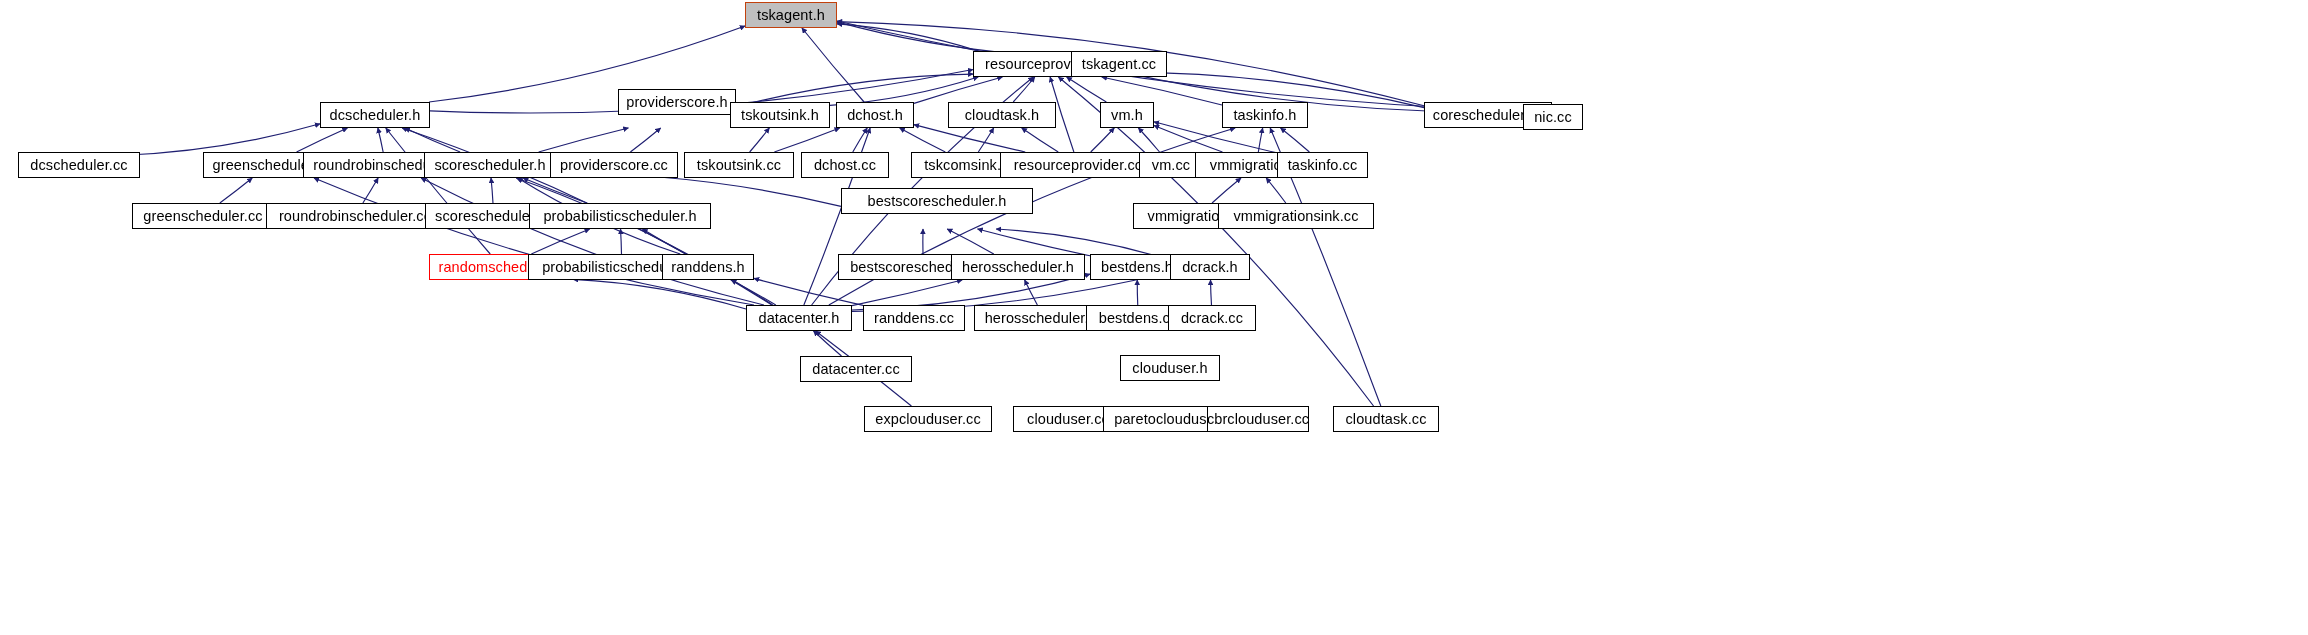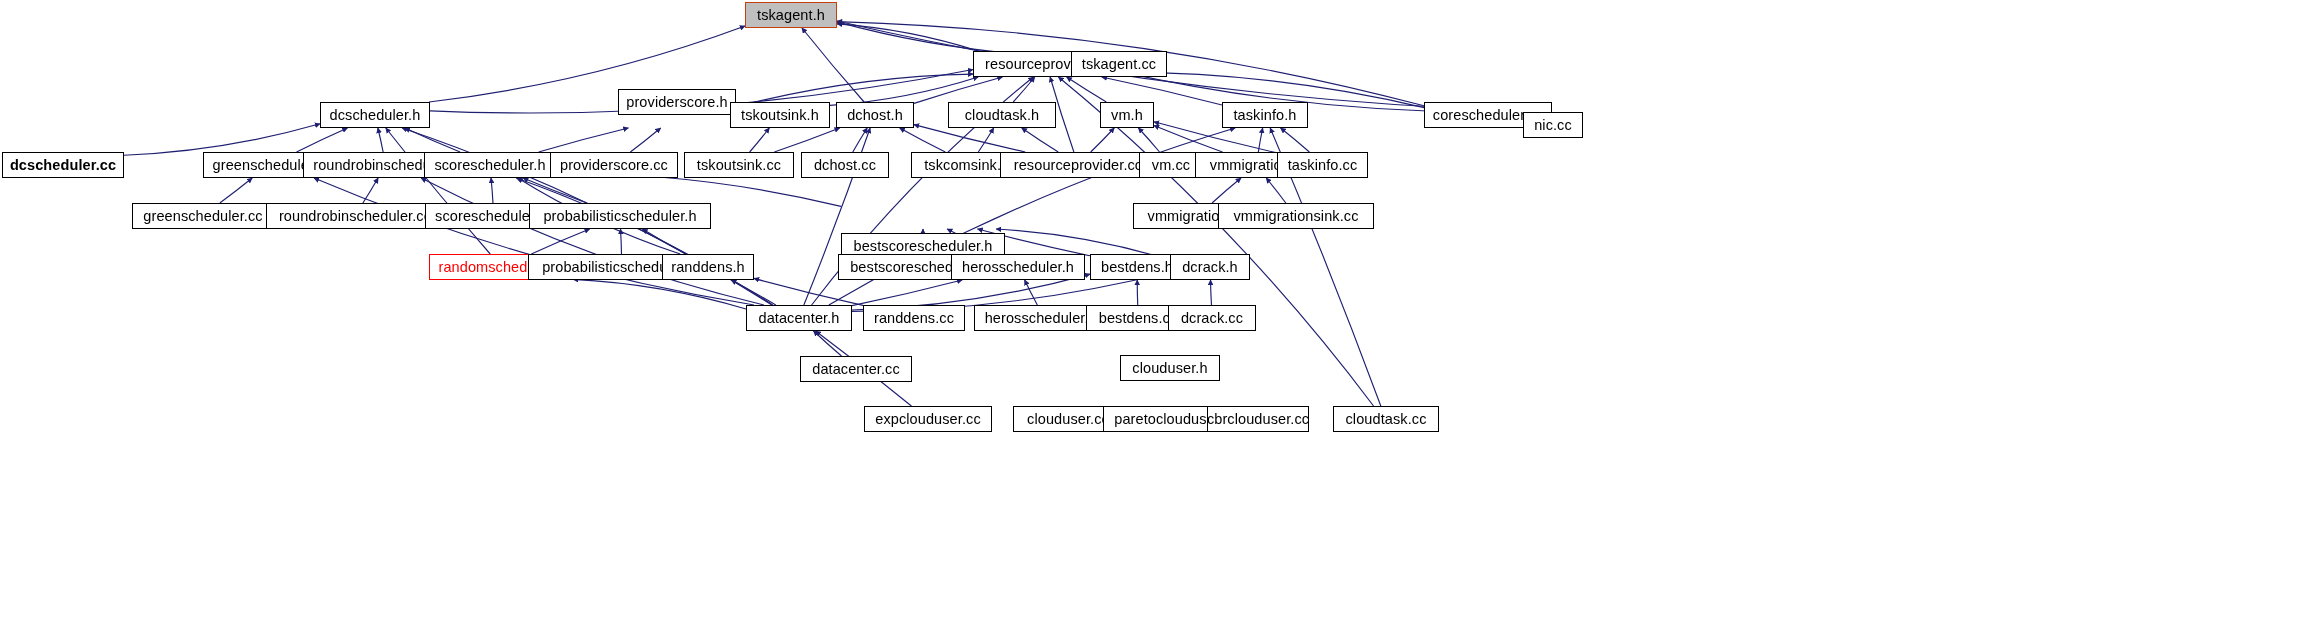--- a/index.html
+++ b/index.html
@@ -165,24 +165,24 @@
       </div>
       <div class="node" style="left: 1100px; top: 102px; width: 54px;">
         <span class="node-label">vm.h</span>
       </div>
       <div class="node" style="left: 1222px; top: 102px; width: 86px;">
         <span class="node-label">taskinfo.h</span>
       </div>
       <div class="node" style="left: 1424px; top: 102px; width: 128px;">
         <span class="node-label">corescheduler.cc</span>
       </div>
-      <div class="node" style="left: 1523px; top: 112px; width: 60px;">
+      <div class="node" style="left: 1523px; top: 104px; width: 60px;">
         <span class="node-label">nic.cc</span>
       </div>
-      <div class="node" style="left: 2px; top: 152px; width: 122px; font-weight: bold;">
+      <div class="node" style="left: 18px; top: 152px; width: 122px;">
         <span class="node-label">dcscheduler.cc</span>
       </div>
       <div class="node" style="left: 203px; top: 152px; width: 132px;">
         <span class="node-label">greenscheduler.h</span>
       </div>
       <div class="node" style="left: 303px; top: 152px; width: 166px;">
         <span class="node-label">roundrobinscheduler.h</span>
       </div>
       <div class="node" style="left: 424px; top: 152px; width: 132px;">
         <span class="node-label">scorescheduler.h</span>
@@ -216,21 +216,21 @@
       </div>
       <div class="node" style="left: 266px; top: 203px; width: 178px;">
         <span class="node-label">roundrobinscheduler.cc</span>
       </div>
       <div class="node" style="left: 425px; top: 203px; width: 138px;">
         <span class="node-label">scorescheduler.cc</span>
       </div>
       <div class="node" style="left: 529px; top: 203px; width: 182px;">
         <span class="node-label">probabilisticscheduler.h</span>
       </div>
-      <div class="node" style="left: 841px; top: 188px; width: 164px; margin-top: 45px;">
+      <div class="node" style="left: 841px; top: 188px; width: 192px;">
         <span class="node-label">bestscorescheduler.h</span>
       </div>
       <div class="node" style="left: 1133px; top: 203px; width: 128px;">
         <span class="node-label">vmmigration.cc</span>
       </div>
       <div class="node" style="left: 1218px; top: 203px; width: 156px;">
         <span class="node-label">vmmigrationsink.cc</span>
       </div>
       <div class="node highlight" style="left: 429px; top: 254px; width: 144px;">
         <span class="node-label">randomscheduler.h</span>

